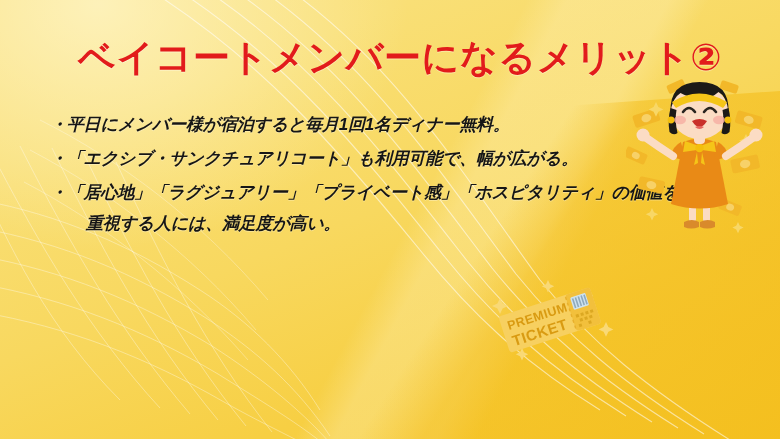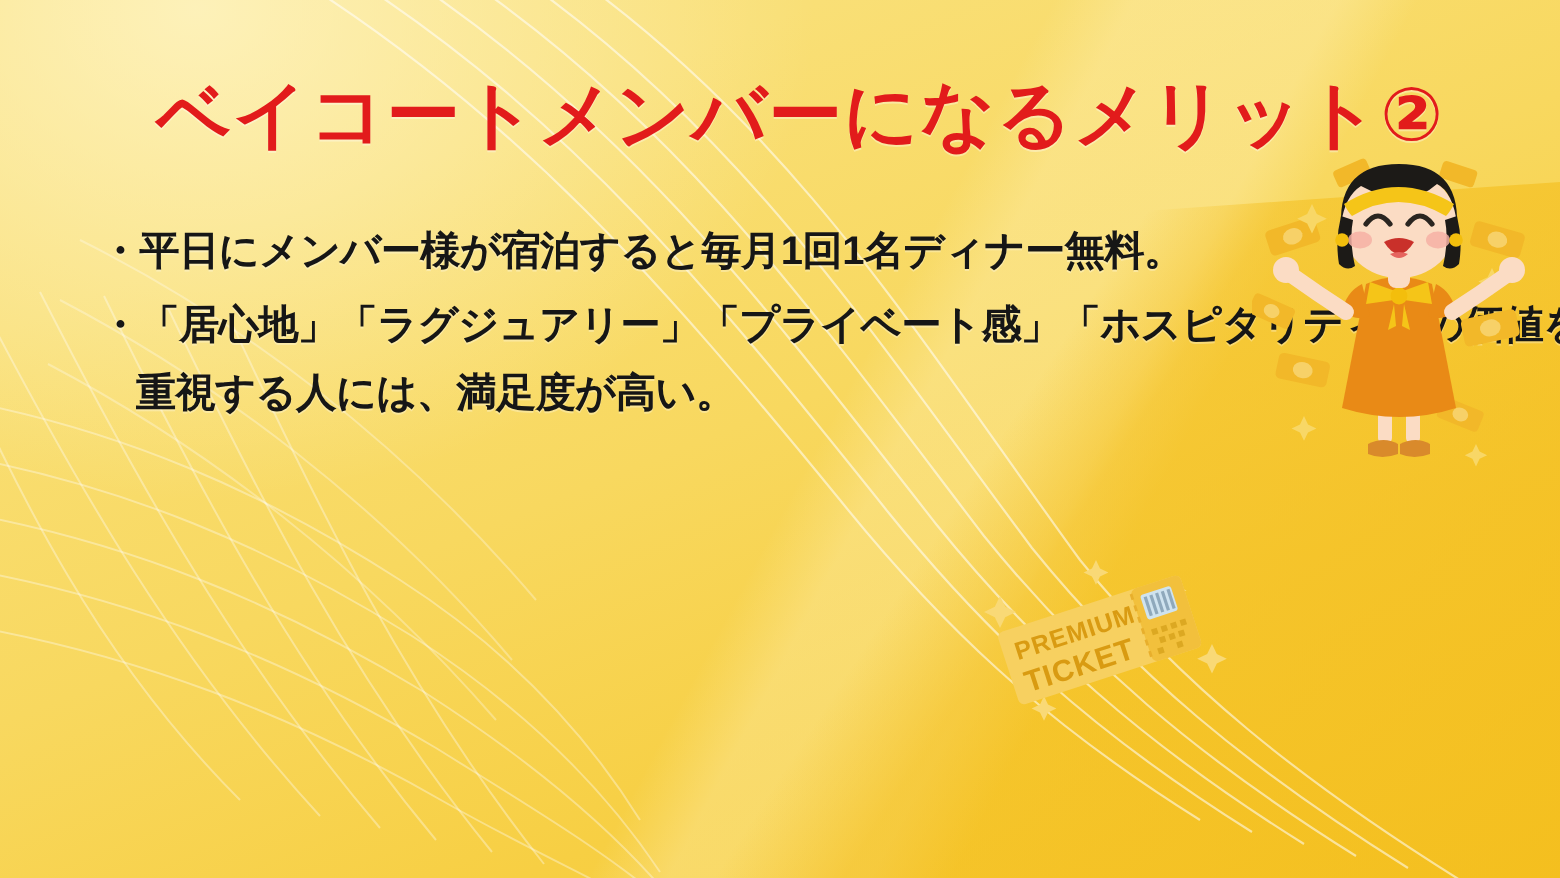--- a/index.html
+++ b/index.html
@@ -44,25 +44,26 @@
     font-size:37px;font-weight:bold;letter-spacing:0.5px;
     white-space:nowrap;
     text-shadow:0 1px 0 rgba(255,255,255,.35);
   }
   
   .body-list{
     position:absolute;left:50px;top:116px;width:700px;
     color:#161616;
   }
   .line{
-    font-size:20px;font-weight:bold;line-height:1.0;
+    font-size:17px;font-weight:bold;line-height:1.0;
     margin-bottom:17px;white-space:nowrap;letter-spacing:-0.2px;
     text-shadow:0 1px 0 rgba(255,255,255,.30);
-  }
-  .line.cont{margin-left:18px;}
+    font-style:italic;
+  }
+  .line.cont{margin-left:36px;}
   .line.tight{margin-bottom:14px;}
   
   .character{position:absolute;right:8px;top:72px;width:146px;height:168px;}
   
   .ticket{position:absolute;left:488px;top:276px;width:130px;height:86px;}
 </style>
 </head>
 <body>
 
 <div class="slide">
@@ -97,20 +98,21 @@
       <path d="M40,120 C120,160 200,220 268,300"></path>
       <path d="M30,150 C110,192 190,252 256,330"></path>
       <path d="M24,182 C104,224 182,284 248,360"></path>
     </g>
   </svg>
 
   <div class="title">ベイコートメンバーになるメリット②</div>
 
   <div class="body-list">
     <div class="line">・平日にメンバー様が宿泊すると毎月1回1名ディナー無料。</div>
+    <div class="line">・「エクシブ・サンクチュアリコート」も利用可能で、幅が広がる。</div>
     <div class="line tight">・「居心地」「ラグジュアリー」「プライベート感」「ホスピタリティ」の価値を</div>
     <div class="line cont tight">重視する人には、満足度が高い。</div>
   </div>
 
   <svg class="character" viewBox="0 0 146 168">
 
     <g transform="translate(0,0)">
       <g transform="translate(6,44) rotate(-18)">
         <rect x="0" y="0" width="26" height="13" rx="2.5" fill="#F2B829"></rect>
         <ellipse cx="13" cy="6.5" rx="5" ry="4" fill="#F7D168"></ellipse>

